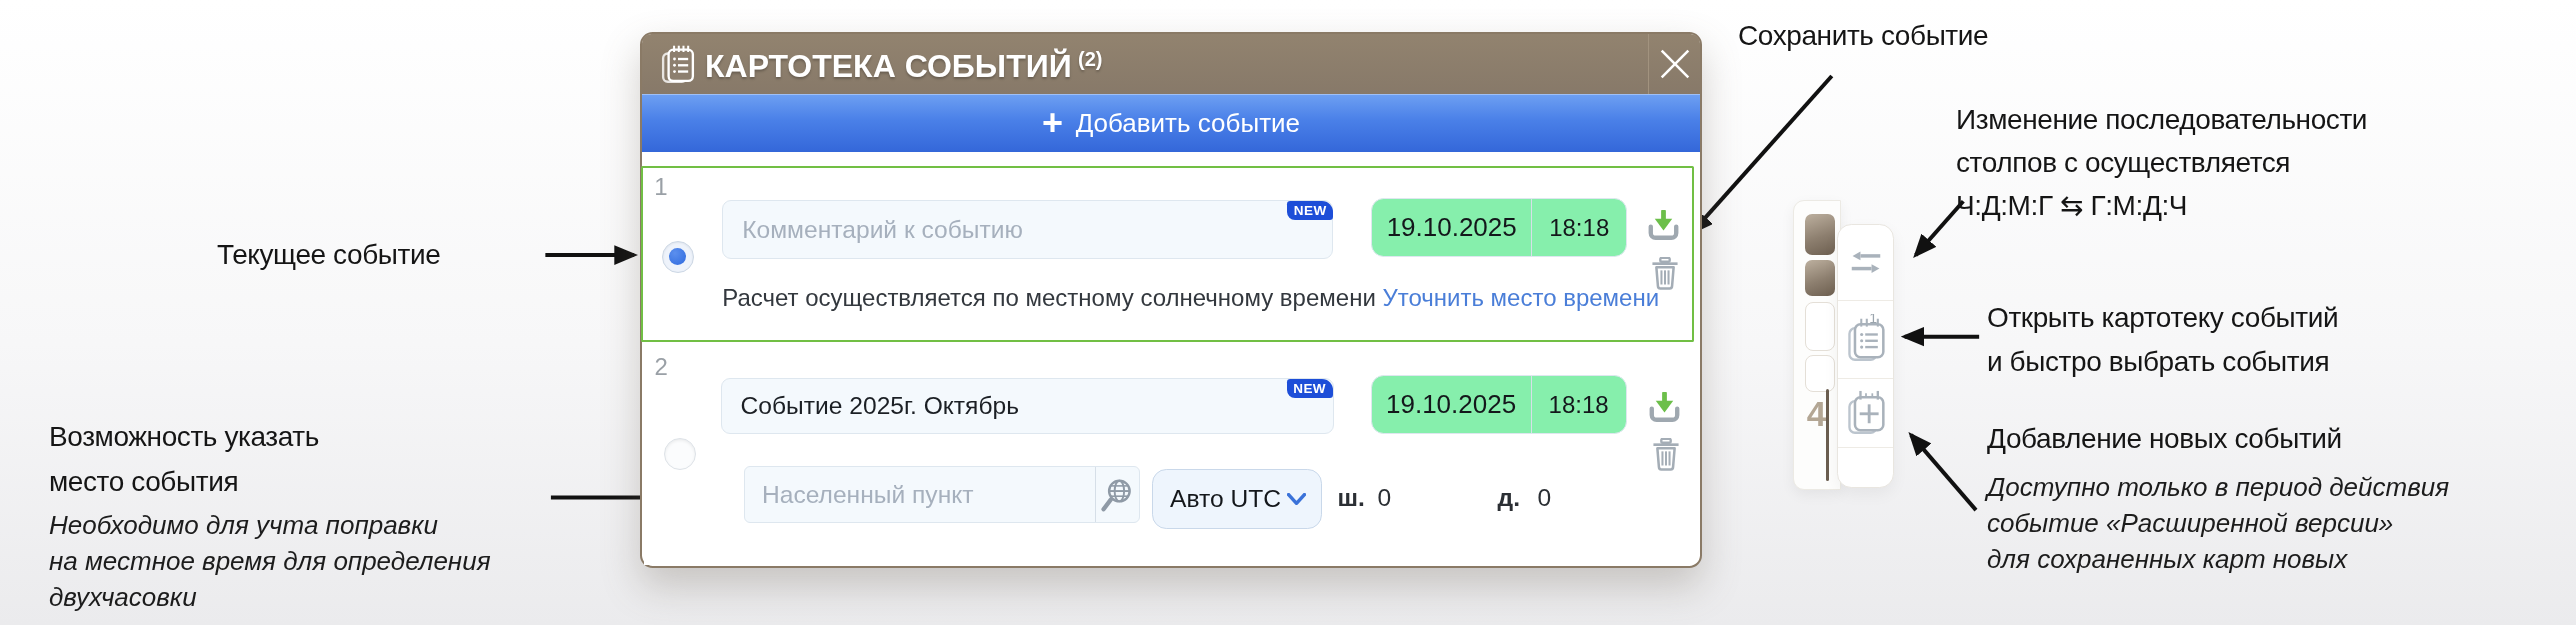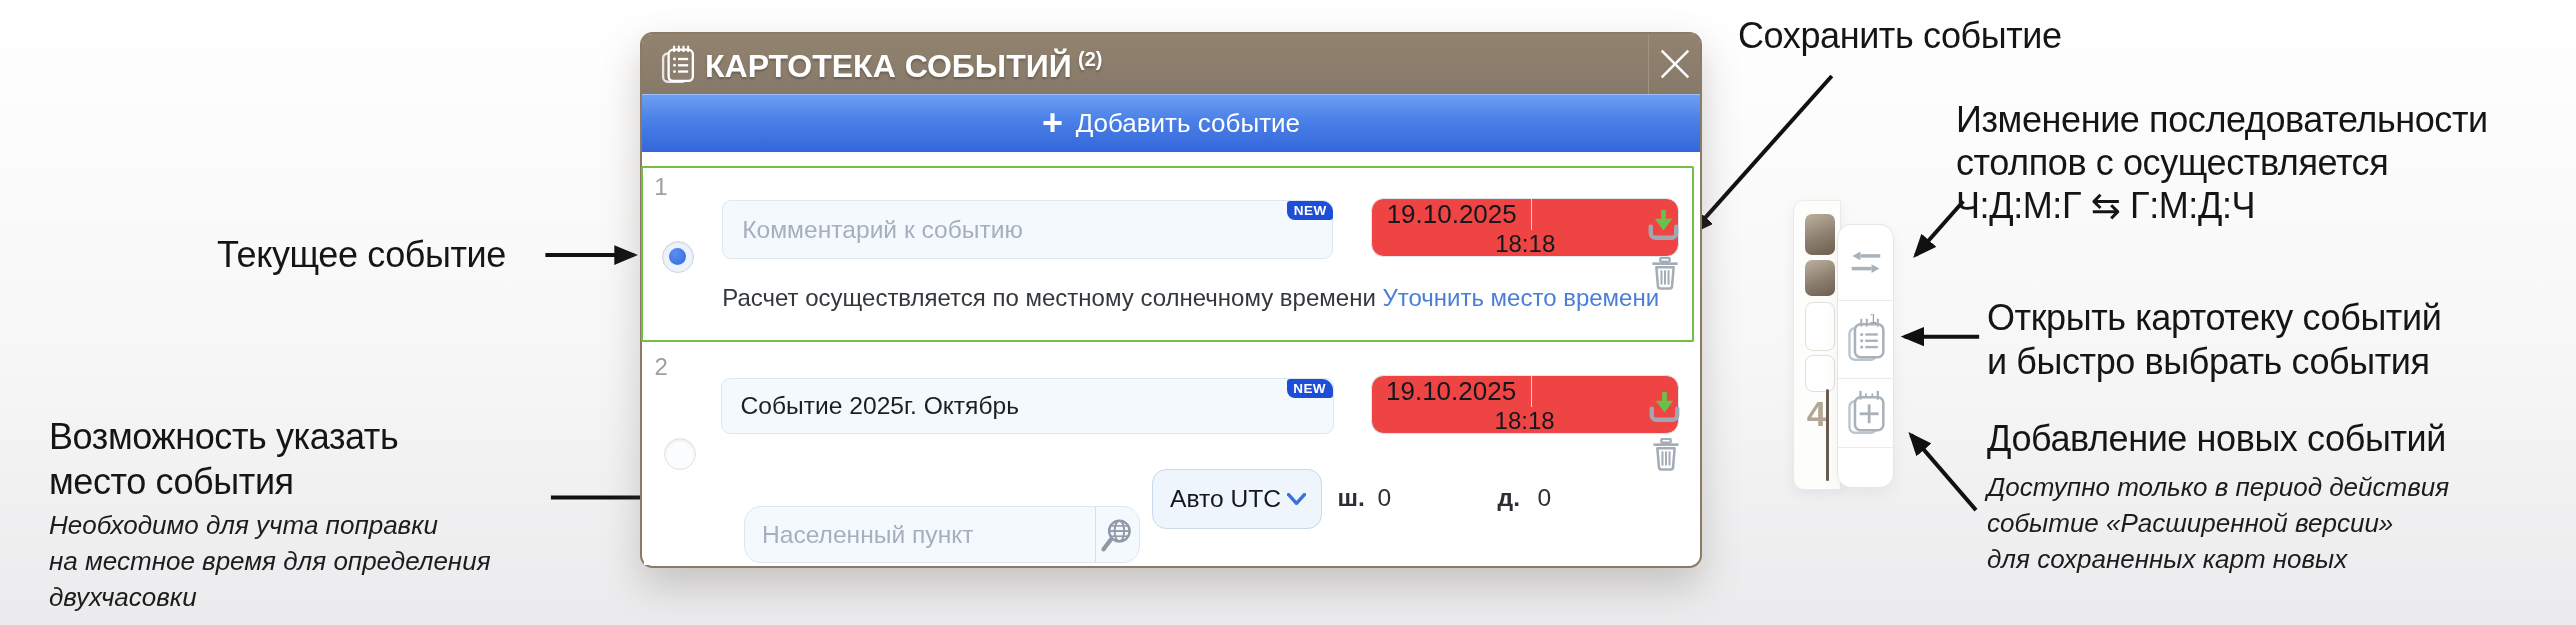--- a/index.html
+++ b/index.html
@@ -5,21 +5,21 @@
   html,body{margin:0;padding:0;}
   body{
     width:2576px;height:625px;overflow:hidden;position:relative;
     background:linear-gradient(180deg,#ffffff 0%,#f7f7f8 55%,#ebebed 100%);
     font-family:"Liberation Sans","DejaVu Sans",sans-serif;
   }
   .abs{position:absolute;}
 
   
   .ann{color:#151515;letter-spacing:-0.4px;font-weight:500;}
-  .ann-big{font-size:36px;line-height:44px;white-space:nowrap;}
+  .ann-big{font-size:28px;line-height:44px;white-space:nowrap;}
   .ann-italic{font-style:italic;font-weight:400;font-size:26px;line-height:36px;white-space:nowrap;color:#1c1c1c;}
   #ann-save{left:1738px;top:14.3px;}
   #ann-current{left:217px;top:233px;}
   #ann-place-title{left:49px;top:414px;line-height:45px;}
   #ann-place-note{left:49px;top:507px;}
   #ann-sequence{left:1956px;top:98px;line-height:43px;}
   #ann-open{left:1987px;top:296px;}
   #ann-addnew{left:1987px;top:417px;}
   #ann-addnew-note{left:1987px;top:469px;}
 
@@ -57,31 +57,31 @@
   .radio-on{background:#eef3fb;border:1.6px solid #ccd7e4;box-shadow:inset 0 0.8px 2.4px rgba(0,0,0,.08);}
   .radio-on::after{content:"";position:absolute;left:5.5px;top:5.5px;width:17.4px;height:17.4px;border-radius:50%;
     background:radial-gradient(circle at 35% 30%,#5b8fee,#2f6ade);}
   .radio-off{background:#fbfcfd;border:1.6px solid #dde2e7;box-shadow:inset 0 1.6px 3.2px rgba(0,0,0,.07);}
 
   .inp{background:#f4f9fd;border:0.8px solid #dee7ef;border-radius:9px;box-sizing:border-box;
     font-family:"Liberation Sans","DejaVu Sans",sans-serif;font-size:24.6px;color:#1b1f24;padding:0 19px;outline:none;}
   .inp::placeholder{color:#a6b0bd;}
   .badge{width:46px;height:19px;background:#1d4ed8;color:#fff;font-size:13.5px;font-weight:700;
     display:flex;align-items:center;justify-content:center;border-radius:3.2px 11px 3.2px 8px;letter-spacing:0.4px;}
-  .dategroup{width:308px;height:59px;background:#ef4444;border:0.8px solid #dee7ef;border-radius:12.7px;
-    box-sizing:border-box;display:flex;flex-direction:column;}
+  .dategroup{width:256px;height:59px;background:#86efac;border:0.8px solid #dee7ef;border-radius:12.7px;
+    box-sizing:border-box;display:flex;}
   .datecell{width:159px;display:flex;align-items:center;justify-content:center;font-size:26px;color:#14171b;
     border-right:0.8px solid #d6dfe8;cursor:pointer;}
   .timecell{flex:1;display:flex;align-items:center;justify-content:center;font-size:24px;color:#14171b;cursor:pointer;text-align:right;}
   .iconbtn{cursor:pointer;}
   .note{font-size:24px;color:#33383e;white-space:nowrap;}
   .notelink{color:#4a7ed8;cursor:pointer;}
 
-  .placewrap{width:396px;height:57px;background:#f4f9fd;border:0.8px solid #dee7ef;border-radius:17px;
-    box-sizing:border-box;display:flex;margin-top:40px;}
+  .placewrap{width:396px;height:57px;background:#f4f9fd;border:0.8px solid #dee7ef;border-radius:6px;
+    box-sizing:border-box;display:flex;}
   .placeinp{flex:1;background:transparent;border:none;border-radius:12.7px 0 0 12.7px;font-size:24.6px;padding:0 17.4px;
     color:#1b1f24;outline:none;font-family:"Liberation Sans","DejaVu Sans",sans-serif;}
   .placeinp::placeholder{color:#a6b0bd;}
   .globeseg{width:68px;border-left:0.8px solid #d6dfe8;display:flex;align-items:center;justify-content:center;cursor:pointer;}
   .dropdown{width:170px;height:60px;background:#eef5fd;border:0.8px solid #c9d8ea;border-radius:14.3px;
     box-sizing:border-box;display:flex;align-items:center;cursor:pointer;font-size:24.6px;color:#14171b;}
   .dd-label{margin-left:17.4px;white-space:nowrap;}
   .dd-chev{margin-left:auto;margin-right:14.3px;}
   .coord-label{font-size:24.6px;font-weight:700;color:#2b2f34;}
   .coord-val{font-size:24.6px;color:#2b2f34;}

